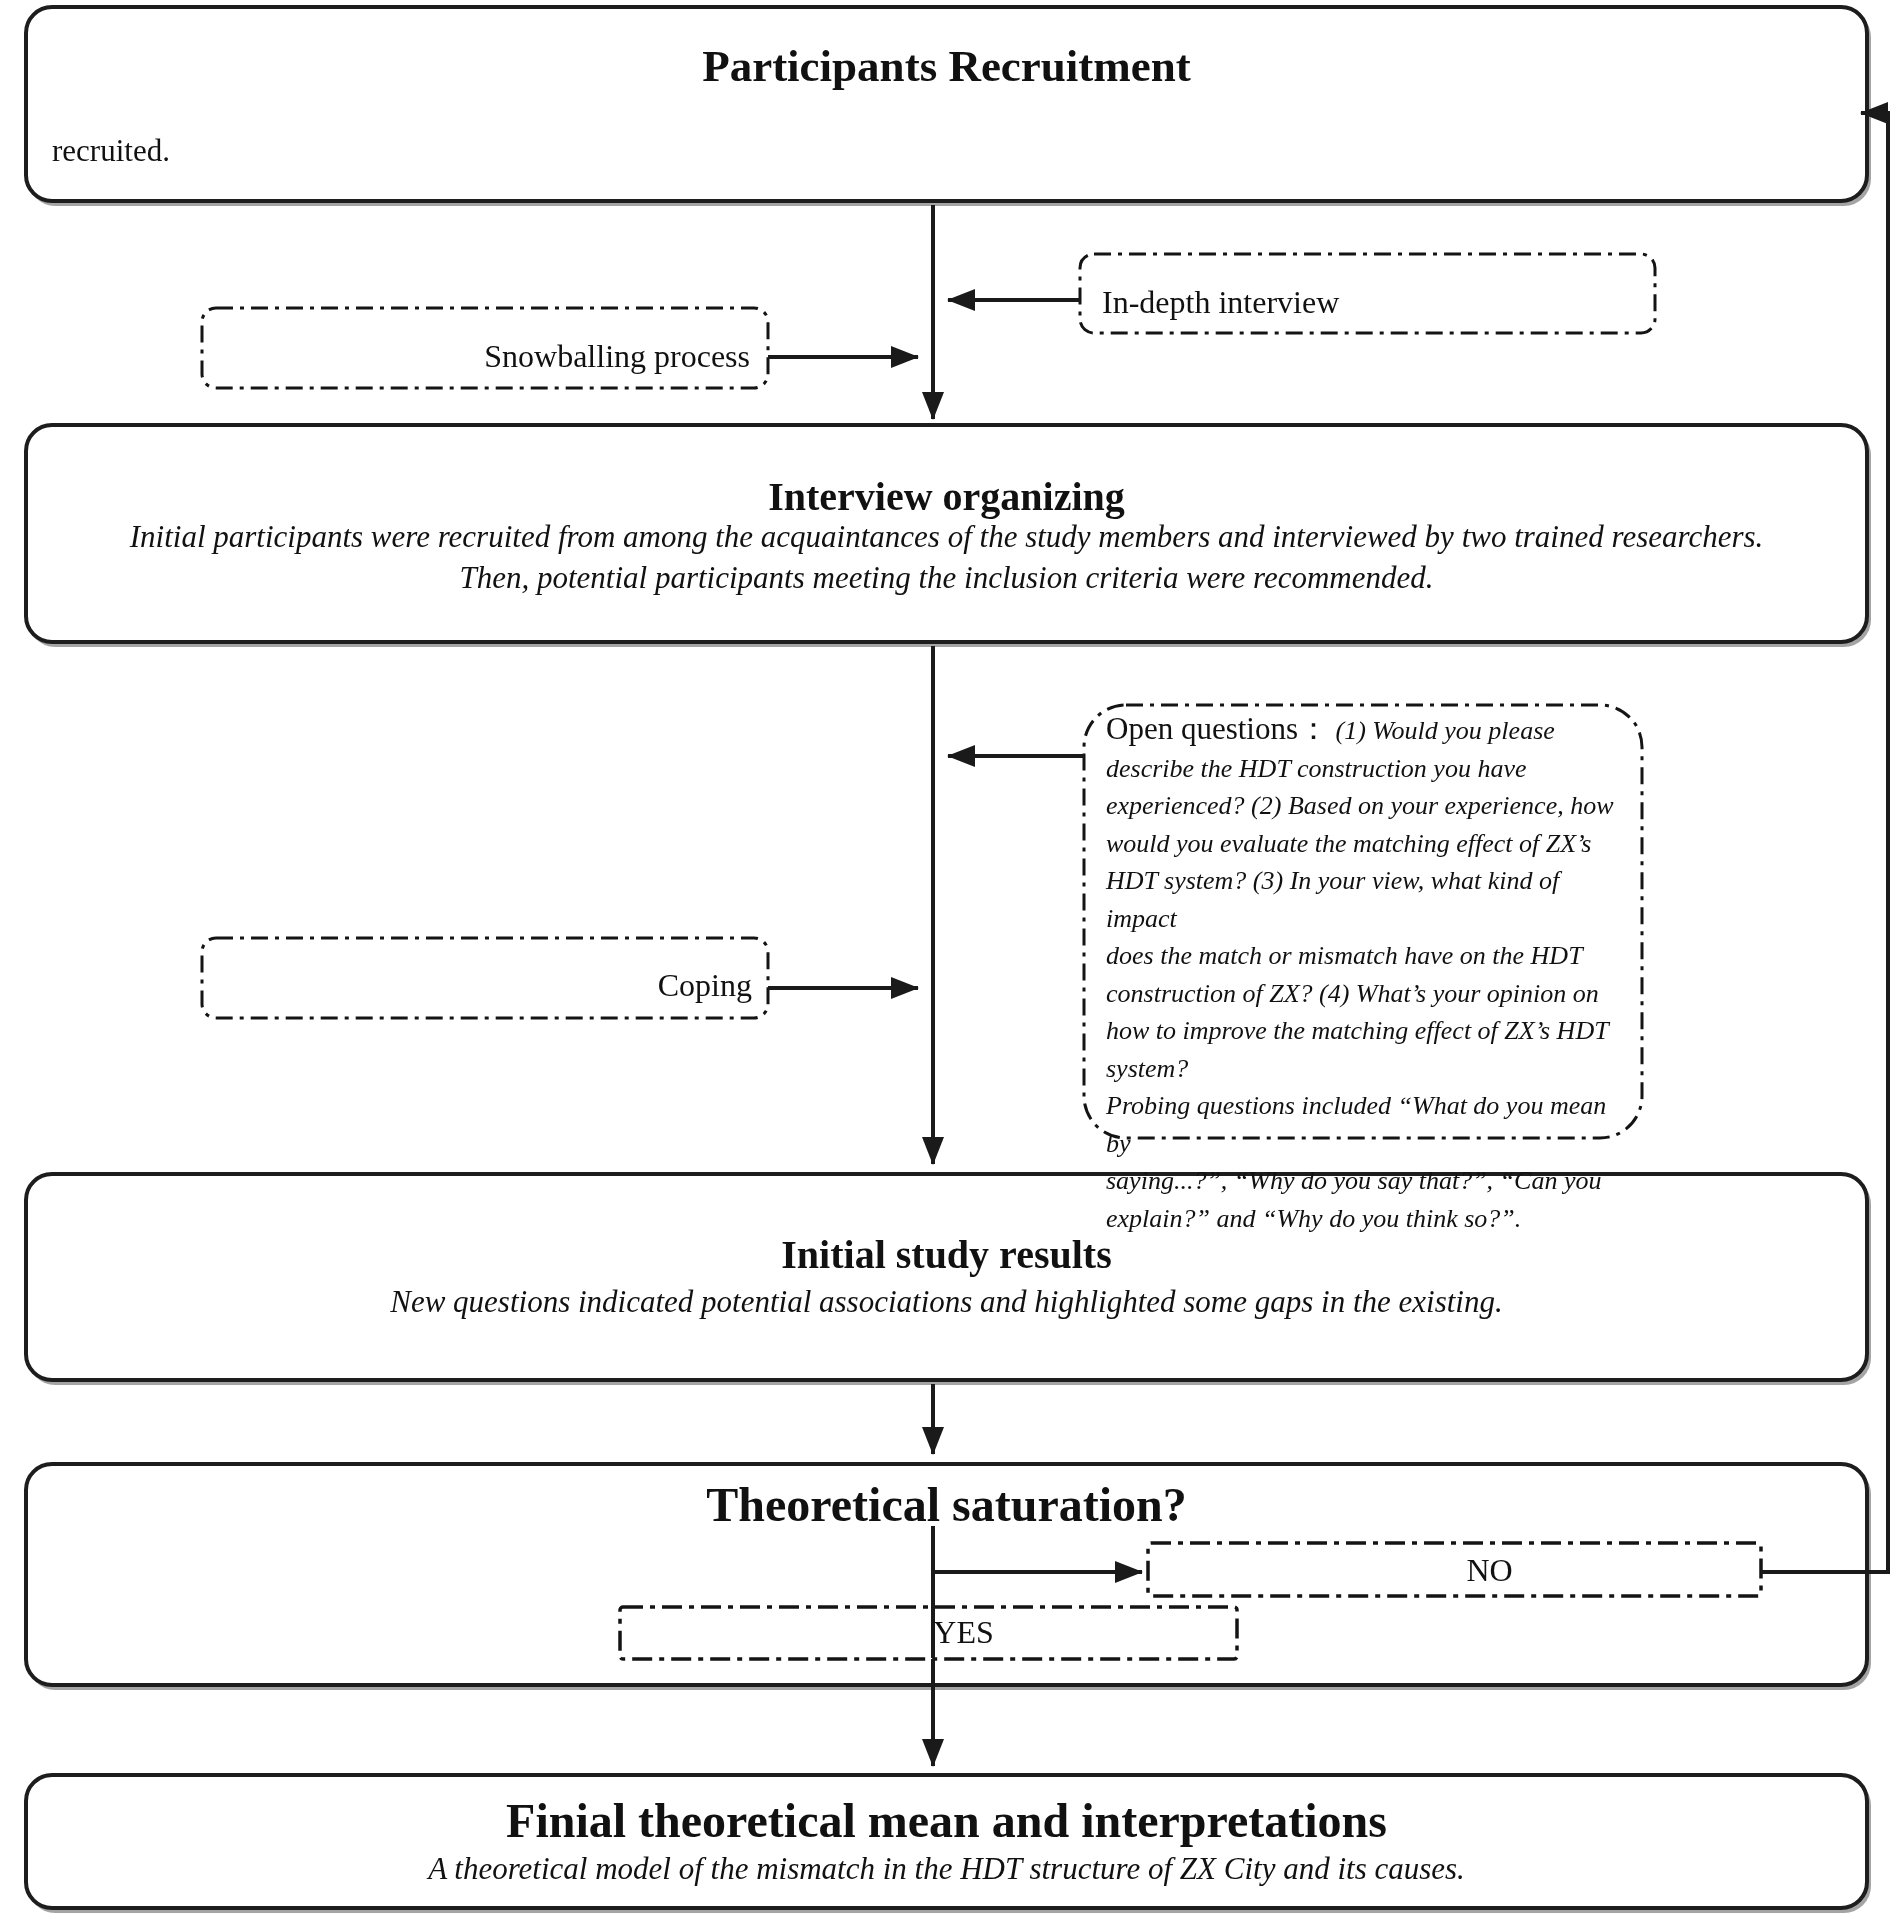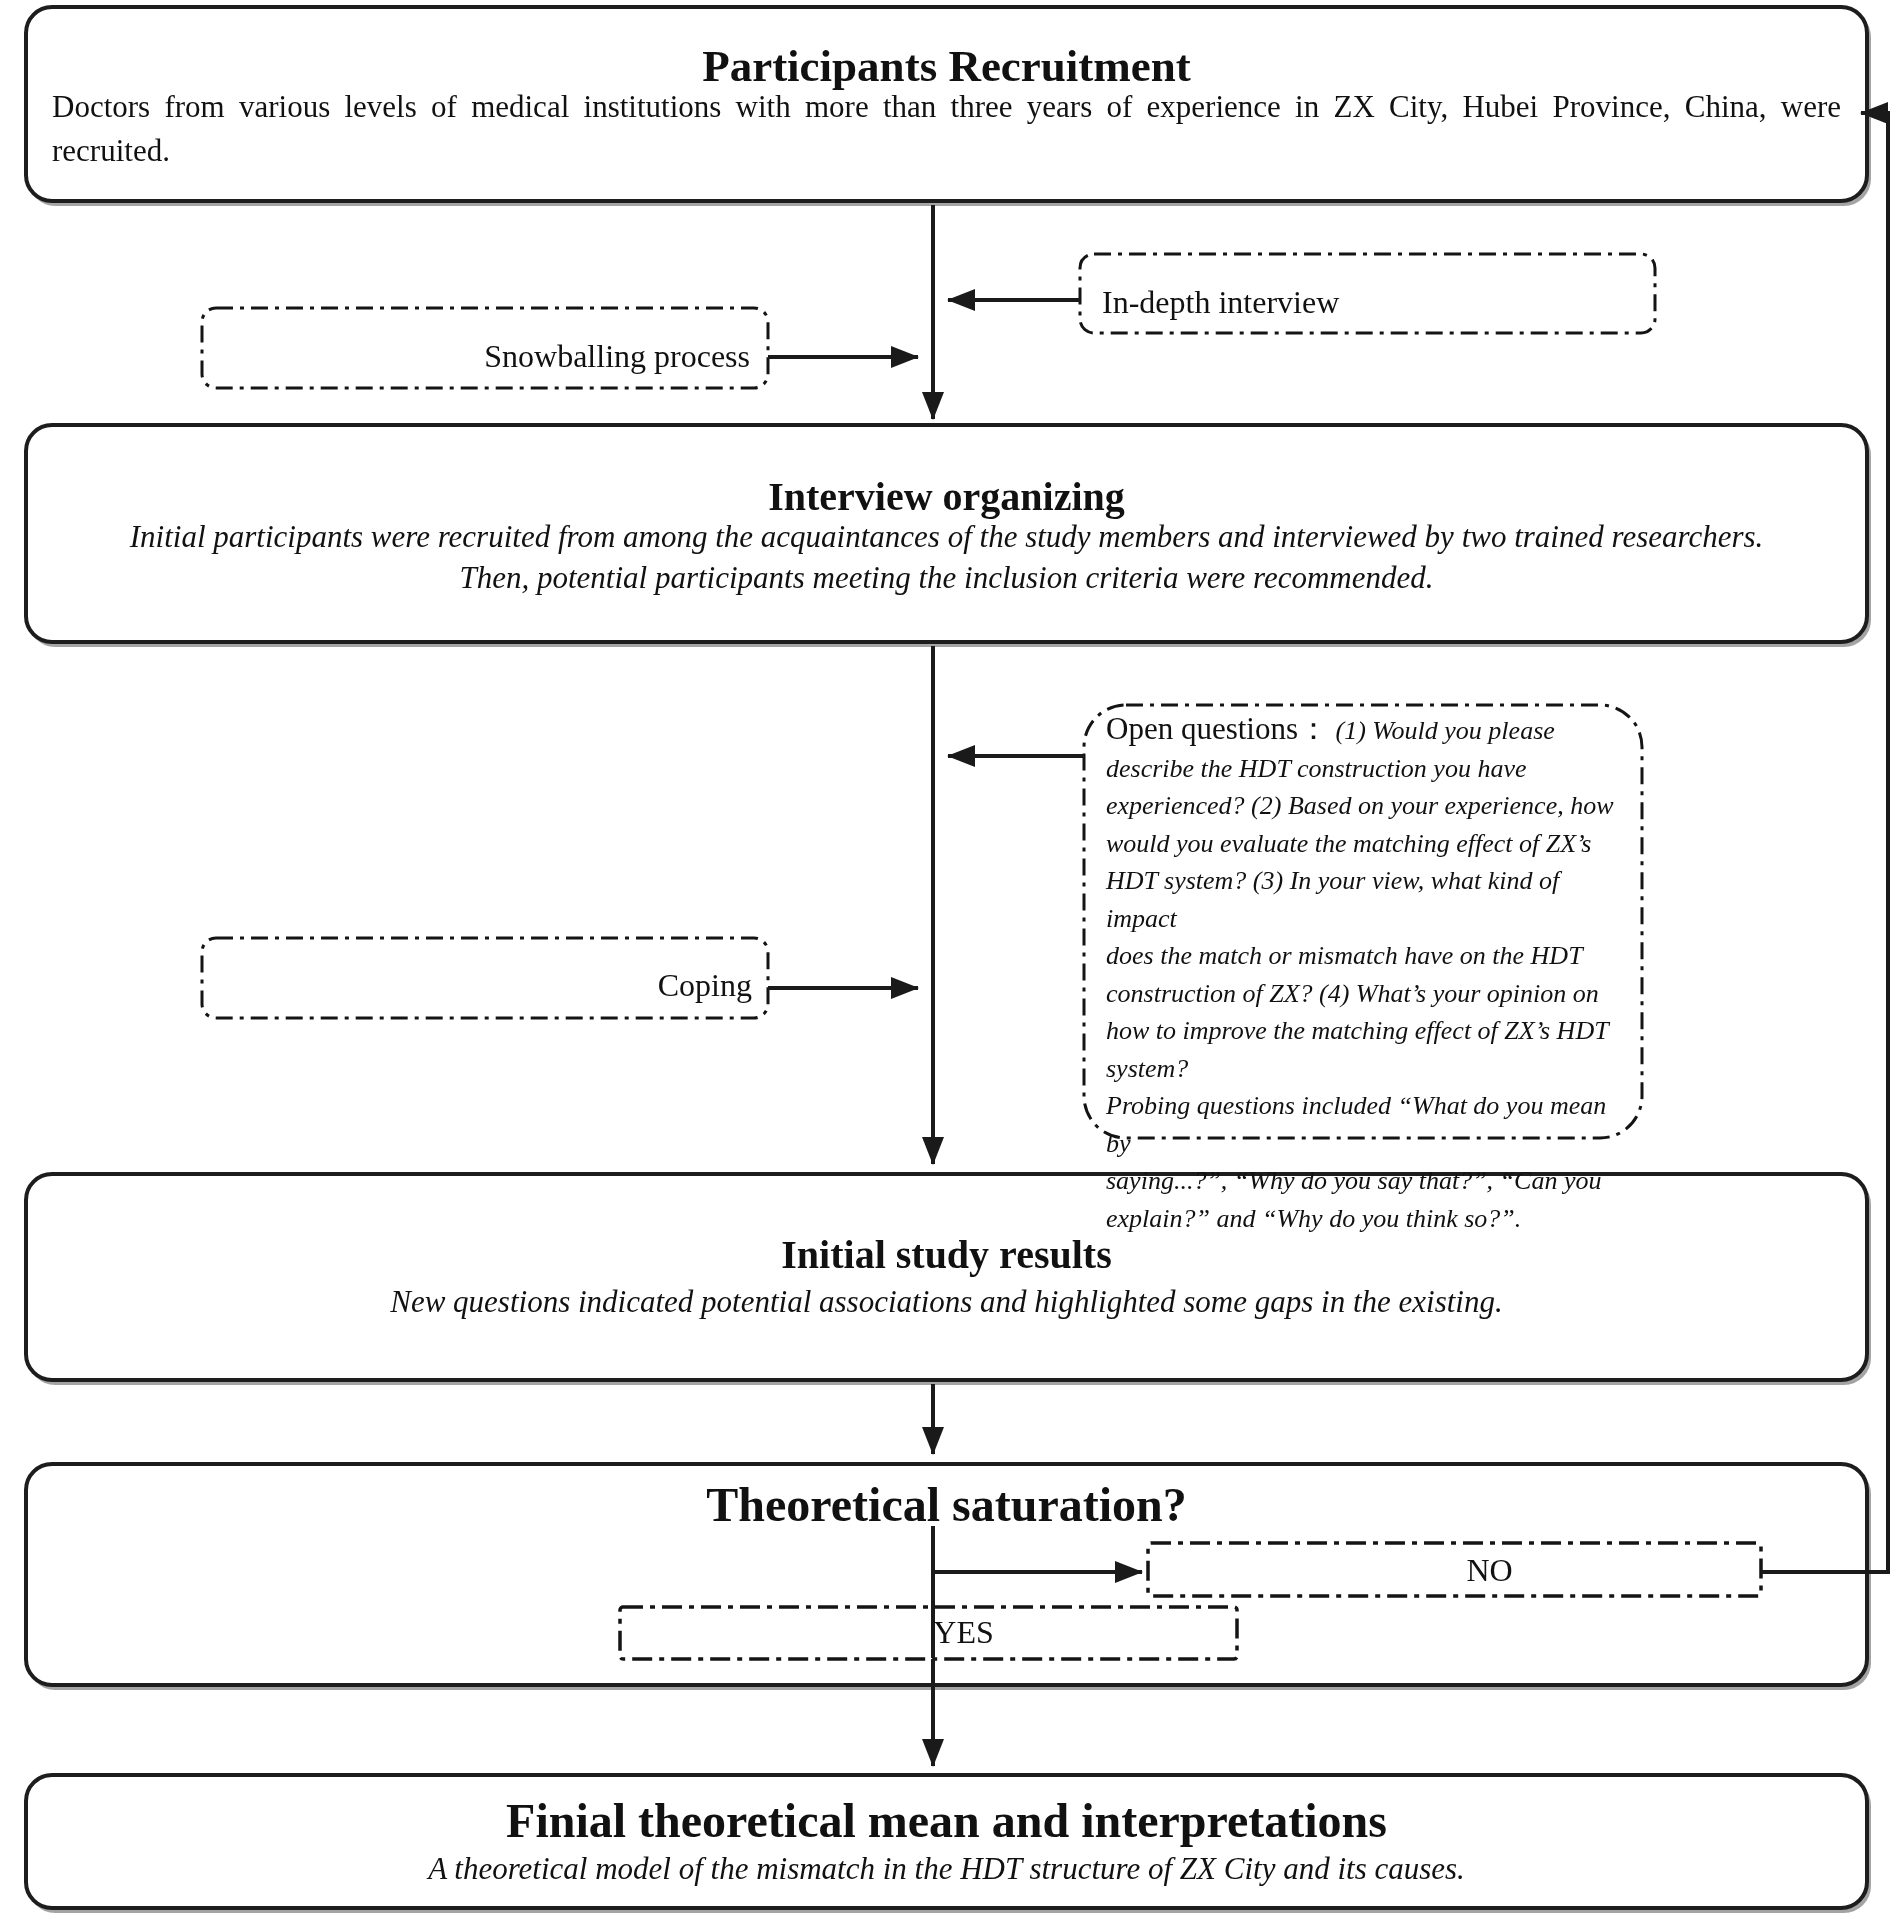--- a/index.html
+++ b/index.html
@@ -73,21 +73,20 @@
   .oq-label { font-size: 31px; }
   .oq-body { font-size: 26px; font-style: italic; }
 </style>
 </head>
 <body>
 
 <div class="canvas">
 
   <div class="solid-box" style="left:8px; top:5px; width:1837px; height:190px;">
     <div class="box-title t45" style="top:32px;">Participants Recruitment</div>
-    <div class="box-body justify-line" style="left:24px; right:24px; top:76px; line-height:44px;">Doctors from various levels of medical institutions with more than three years of experience in ZX City, Hubei Province, China, were</div>
     <div class="box-body" style="left:24px; right:24px; top:120px; line-height:44px;">recruited.</div>
   </div>
 
   <div class="solid-box" style="left:8px; top:423px; width:1837px; height:213px;">
     <div class="box-title t40" style="top:46px;">Interview organizing</div>
     <div class="box-body italic center-preline" style="top:89px;">Initial participants were recruited from among the acquaintances of the study members and interviewed by two trained researchers.
 Then, potential participants meeting the inclusion criteria were recommended.</div>
   </div>
 
   <div class="solid-box" style="left:8px; top:1172px; width:1837px; height:202px;">

